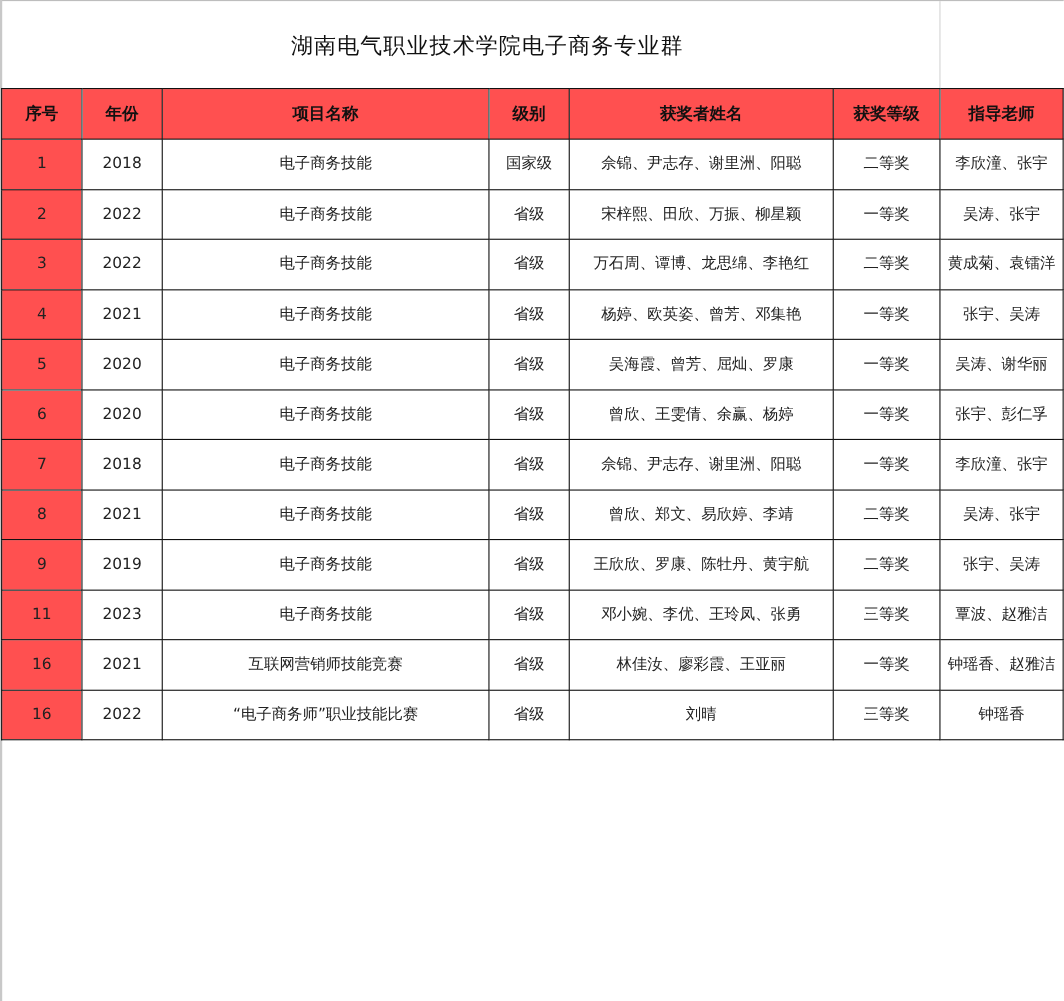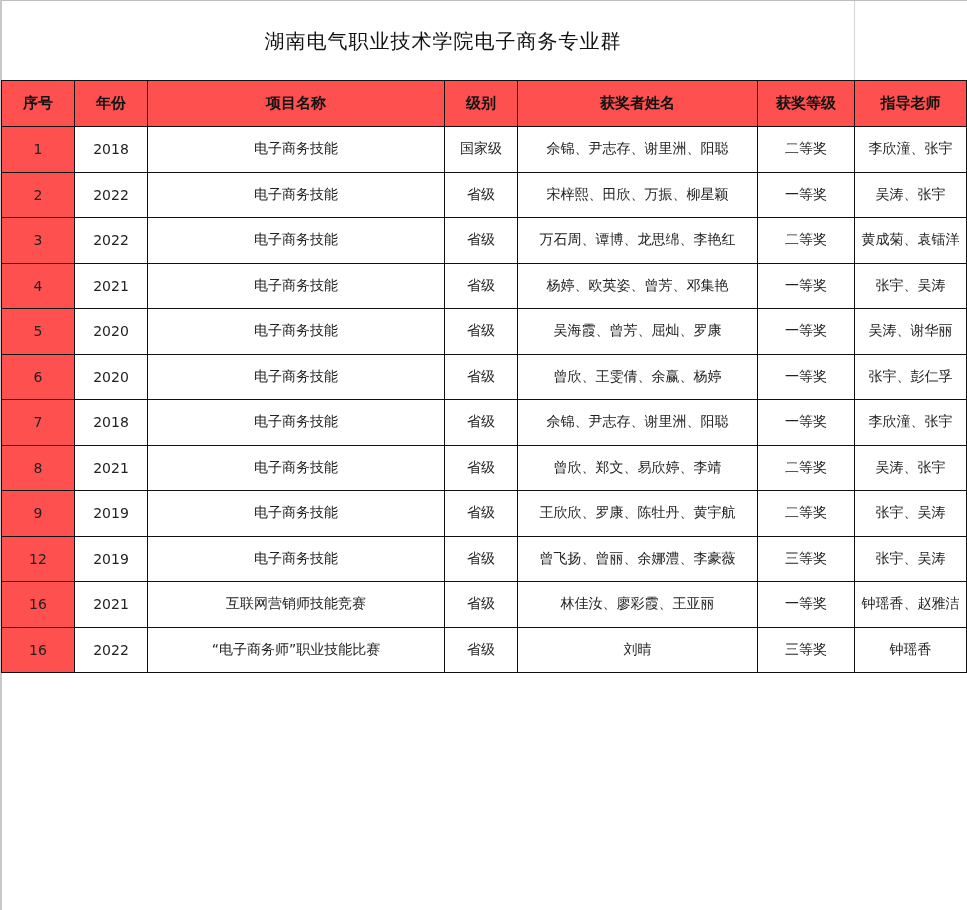--- a/index.html
+++ b/index.html
@@ -123,27 +123,27 @@
       <tr>
         <td class="idx">9</td>
         <td>2019</td>
         <td>电子商务技能</td>
         <td>省级</td>
         <td>王欣欣、罗康、陈牡丹、黄宇航</td>
         <td>二等奖</td>
         <td>张宇、吴涛</td>
       </tr>
       <tr>
-        <td class="idx">12</td>
-        <td>2019</td>
+        <td class="idx">11</td>
+        <td>2023</td>
         <td>电子商务技能</td>
         <td>省级</td>
-        <td>曾飞扬、曾丽、余娜澧、李豪薇</td>
+        <td>邓小婉、李优、王玲凤、张勇</td>
         <td>三等奖</td>
-        <td>张宇、吴涛</td>
+        <td>覃波、赵雅洁</td>
       </tr>
       <tr>
         <td class="idx">16</td>
         <td>2021</td>
         <td>互联网营销师技能竞赛</td>
         <td>省级</td>
         <td>林佳汝、廖彩霞、王亚丽</td>
         <td>一等奖</td>
         <td>钟瑶香、赵雅洁</td>
       </tr>

